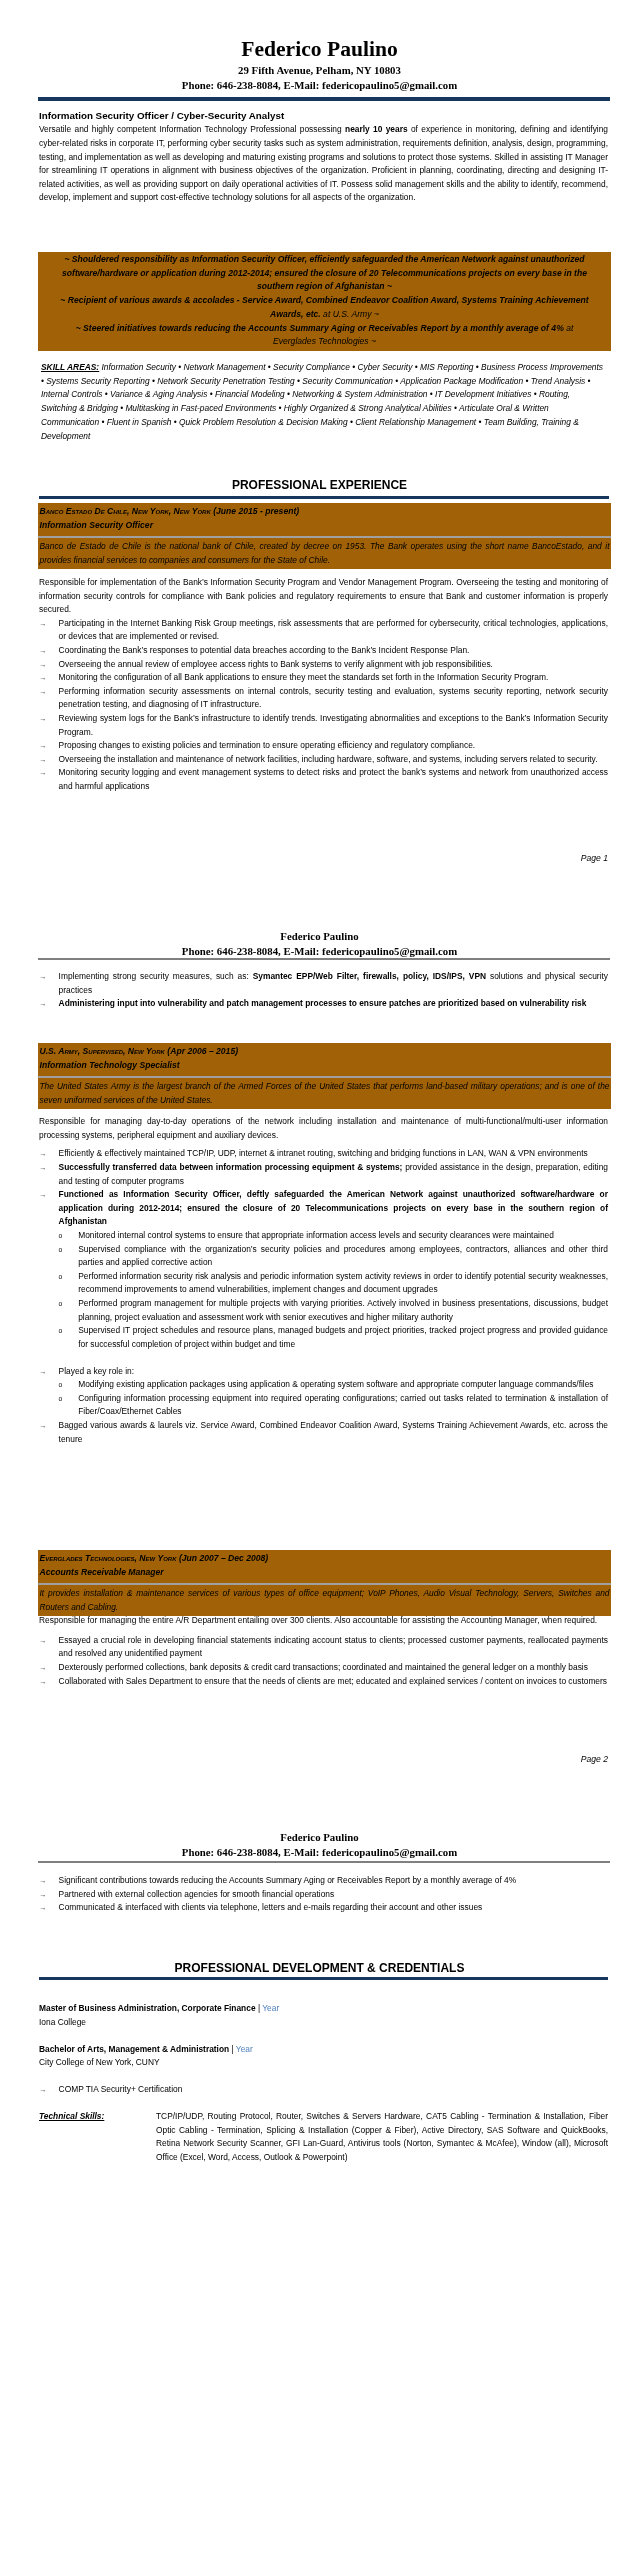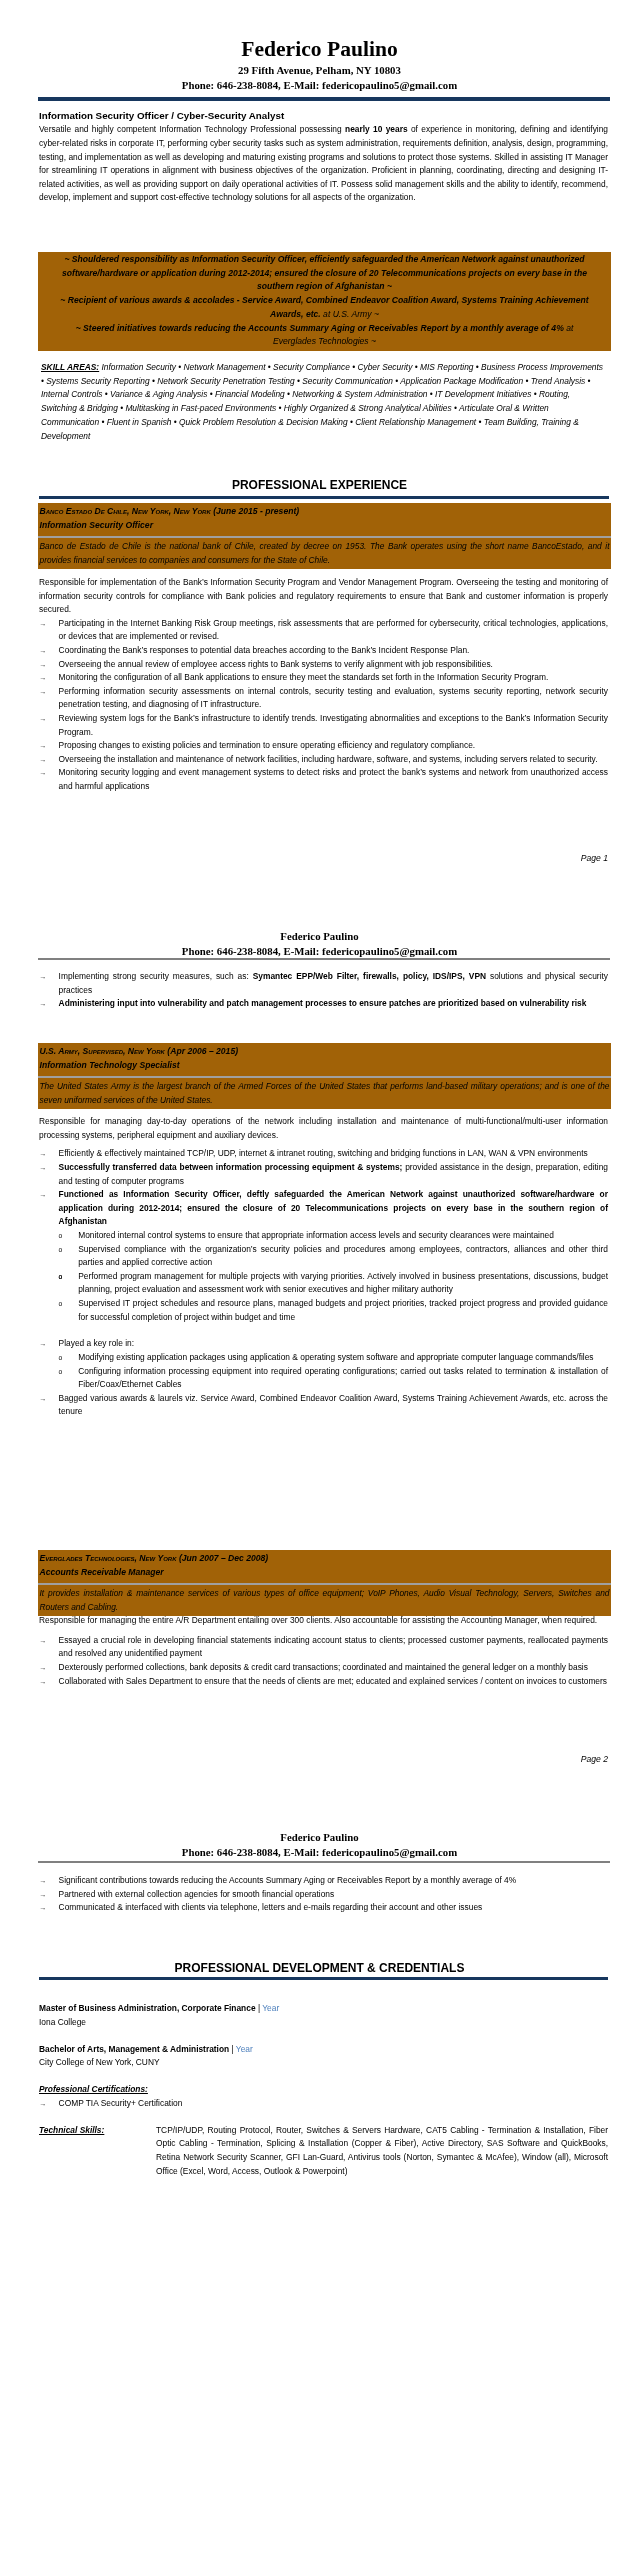--- a/index.html
+++ b/index.html
@@ -116,21 +116,21 @@
 
 <div class="abs content" style="top:1115px;">
   <p class="just" style="margin-bottom:5.2px;">Responsible for managing day-to-day operations of the network including installation and maintenance of multi-functional/multi-user information processing systems, peripheral equipment and auxiliary devices.</p>
   <ul class="arrow">
     <li><span class="mk">→</span><span>Efficiently &amp; effectively maintained TCP/IP, UDP, internet &amp; intranet routing, switching and bridging functions in LAN, WAN &amp; VPN environments</span></li>
     <li><span class="mk">→</span><b>Successfully transferred data between information processing equipment &amp; systems;</b><span> provided assistance in the design, preparation, editing and testing of computer programs</span></li>
     <li><span class="mk">→</span><b>Functioned as Information Security Officer, deftly safeguarded the American Network against unauthorized software/hardware or application during 2012-2014; ensured the closure of 20 Telecommunications projects on every base in the southern region of Afghanistan</b>
       <ul class="circ" style="margin-left:0;">
         <li><span class="mk">o</span><span>Monitored internal control systems to ensure that appropriate information access levels and security clearances were maintained</span></li>
         <li><span class="mk">o</span><span>Supervised compliance with the organization’s security policies and procedures among employees, contractors, alliances and other third parties and applied corrective action</span></li>
-        <li><span class="mk">o</span></li>
+        <li><span class="mk">o</span><span>Performed information security risk analysis and periodic information system activity reviews in order to identify potential security weaknesses, recommend improvements to amend vulnerabilities, implement changes and document upgrades</span></li>
         <li><span class="mk">o</span><span>Performed program management for multiple projects with varying priorities.  Actively involved in business presentations, discussions, budget planning, project evaluation and assessment work with senior executives and higher military authority</span></li>
         <li><span class="mk">o</span><span>Supervised IT project schedules and resource plans, managed budgets and project priorities, tracked project progress and provided guidance for successful completion of project within budget and time</span></li>
       </ul>
     </li>
     <li style="margin-top:13.4px;"><span class="mk">→</span><span>Played a key role in:</span>
       <ul class="circ" style="margin-left:0;">
         <li><span class="mk">o</span><span>Modifying existing application packages using application &amp; operating system software and appropriate computer language commands/files</span></li>
         <li><span class="mk">o</span><span>Configuring information processing equipment into required operating configurations; carried out tasks related to termination &amp; installation of Fiber/Coax/Ethernet Cables</span></li>
       </ul>
     </li>
@@ -177,21 +177,20 @@
 <div class="abs content" style="top:1986px;margin-top:16px;">
   <div>
     <div><span class="edu-deg">Master of Business Administration, Corporate Finance</span><span> | </span><span class="year">Year</span></div>
     <div>Iona College</div>
   </div>
   <div style="margin-top:13.4px;">
     <div><span class="edu-deg">Bachelor of Arts, Management &amp; Administration</span><span> | </span><span class="year">Year</span></div>
     <div>City College of New York, CUNY</div>
   </div>
   <div style="margin-top:13.4px;">
-    <div class="ul-it">Professional Certifications:</div>
     <ul class="arrow">
       <li><span class="mk">→</span><span>COMP TIA Security+ Certification</span></li>
     </ul>
   </div>
   <div class="tech-row" style="margin-top:13.4px;">
     <div class="tech-lbl"><span class="ul-it">Technical Skills:</span></div>
     <div class="tech-val">TCP/IP/UDP, Routing Protocol, Router, Switches &amp; Servers Hardware, CAT5 Cabling - Termination &amp; Installation, Fiber Optic Cabling - Termination, Splicing &amp; Installation (Copper &amp; Fiber), Active Directory, SAS Software and QuickBooks, Retina Network Security Scanner, GFI Lan-Guard, Antivirus tools (Norton, Symantec &amp; McAfee), Window (all), Microsoft Office (Excel, Word, Access, Outlook &amp; Powerpoint)</div>
   </div>
 </div>
 

